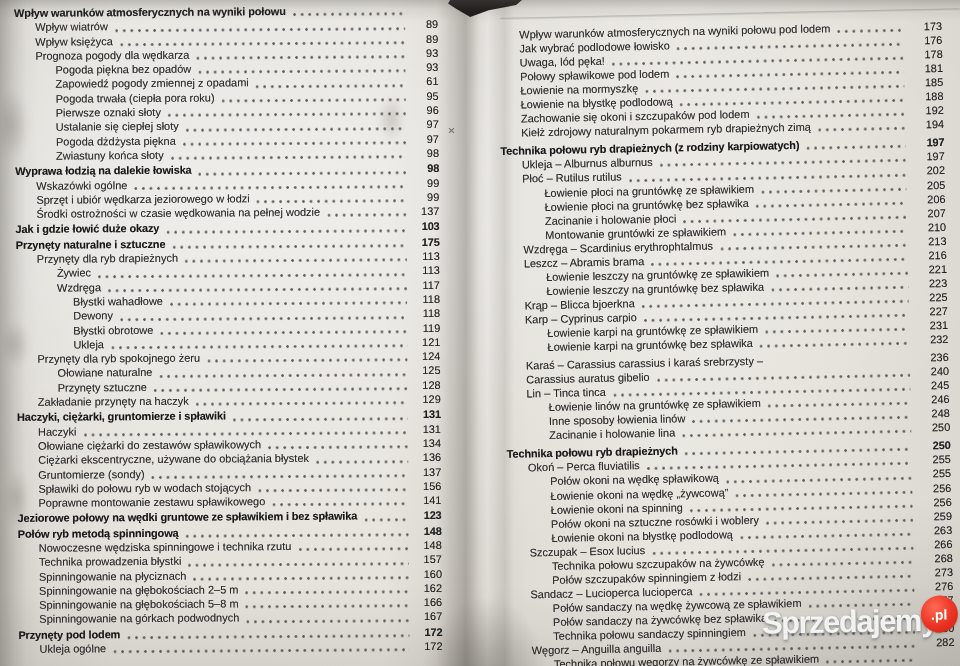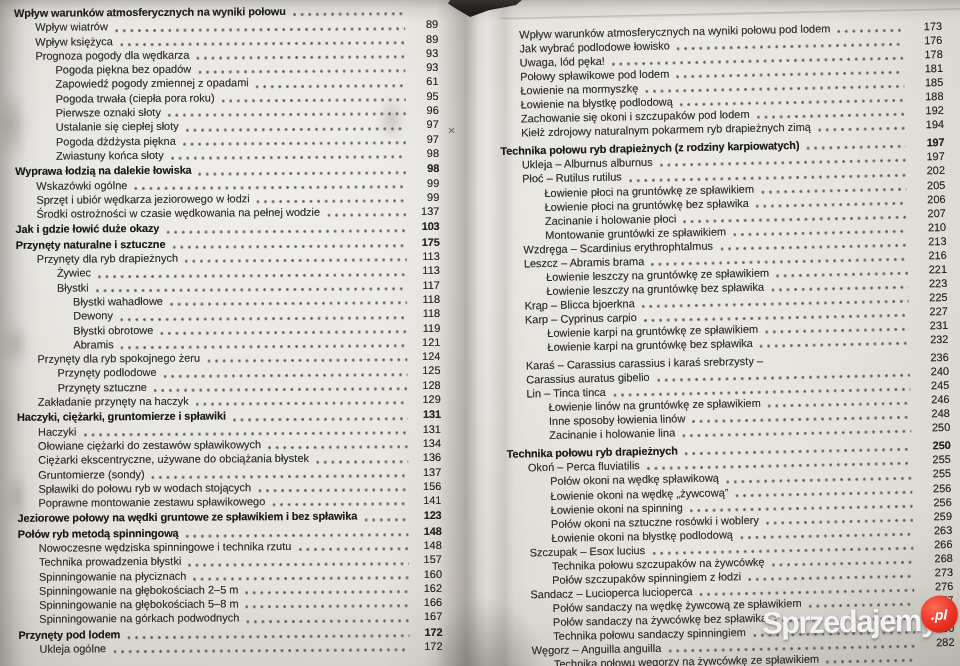--- a/index.html
+++ b/index.html
@@ -57,21 +57,21 @@
   #left-page .num{width:30px;} #right-page .num{width:36px;}
 
   
   .watermark{position:absolute;left:762px;top:604px;z-index:30;display:flex;align-items:flex-start;
     transform:rotate(-1deg);pointer-events:none;}
   .wm-text{font-size:31px;font-weight:700;letter-spacing:-1.5px;color:rgba(255,255,255,0.88);
     text-shadow:0 2px 3px rgba(105,105,105,0.6),1px 0 1px rgba(140,140,140,0.35);}
   .wm-badge{width:37px;height:37px;margin-left:-16px;margin-top:-7px;border-radius:50%;
     background:radial-gradient(circle at 38% 32%, #ff6a55 0%, #ea3323 55%, #cf1d10 100%);
     display:flex;align-items:center;justify-content:center;color:#fff;font-weight:700;font-size:14px;
-    box-shadow:0 1px 2px rgba(80,60,55,0.4);font-style:italic;}
+    box-shadow:0 1px 2px rgba(80,60,55,0.4);}
 </style>
 </head>
 <body>
 
 <div class="photo"></div>
 <div class="left-edge"></div>
 <div class="br-shade"></div>
 <div class="gutter"></div>
 <div class="gutter-bottom"></div>
 <div class="smudge" style="left:-6px;top:90px;width:36px;height:70px;"></div>
@@ -173,51 +173,51 @@
     <span class="lbl">Przynęty dla ryb drapieżnych</span>
     <span class="lead"></span>
     <span class="num">113</span>
   </div>
     <div class="row l2">
     <span class="lbl">Żywiec</span>
     <span class="lead"></span>
     <span class="num">113</span>
   </div>
     <div class="row l2">
-    <span class="lbl">Błystki</span>
+    <span class="lbl">Wzdręga</span>
     <span class="lead"></span>
     <span class="num">117</span>
   </div>
     <div class="row l3">
     <span class="lbl">Błystki wahadłowe</span>
     <span class="lead"></span>
     <span class="num">118</span>
   </div>
     <div class="row l3">
     <span class="lbl">Dewony</span>
     <span class="lead"></span>
     <span class="num">118</span>
   </div>
     <div class="row l3">
     <span class="lbl">Błystki obrotowe</span>
     <span class="lead"></span>
     <span class="num">119</span>
   </div>
     <div class="row l3">
-    <span class="lbl">Abramis</span>
+    <span class="lbl">Ukleja</span>
     <span class="lead"></span>
     <span class="num">121</span>
   </div>
     <div class="row l1">
     <span class="lbl">Przynęty dla ryb spokojnego żeru</span>
     <span class="lead"></span>
     <span class="num">124</span>
   </div>
     <div class="row l2">
-    <span class="lbl">Przynęty podlodowe</span>
+    <span class="lbl">Ołowiane naturalne</span>
     <span class="lead"></span>
     <span class="num">125</span>
   </div>
     <div class="row l2">
     <span class="lbl">Przynęty sztuczne</span>
     <span class="lead"></span>
     <span class="num">128</span>
   </div>
     <div class="row l1">
     <span class="lbl">Zakładanie przynęty na haczyk</span>

